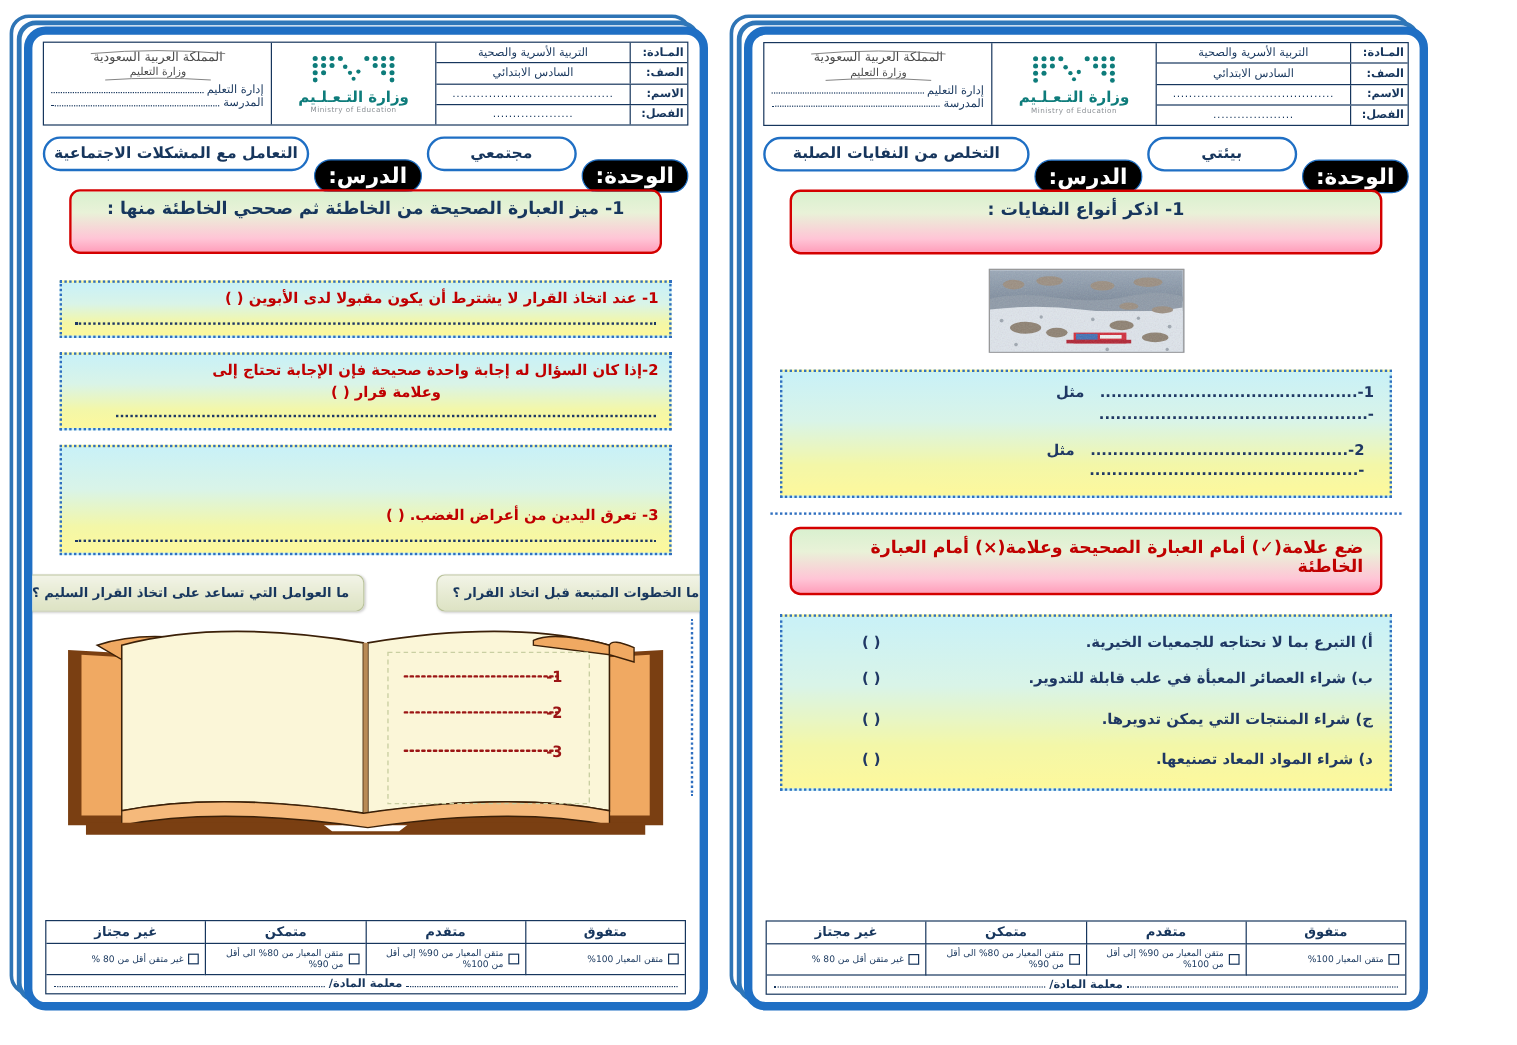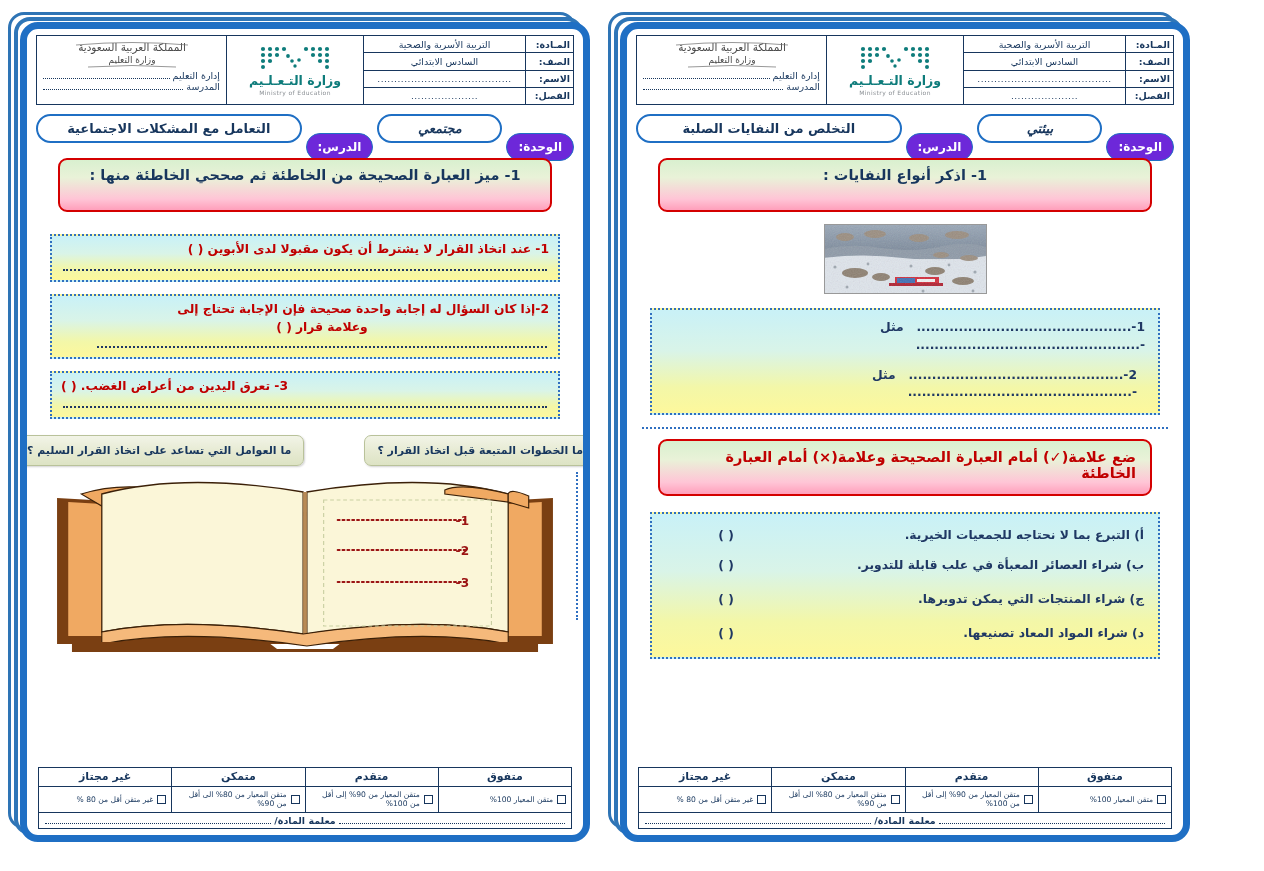--- a/index.html
+++ b/index.html
@@ -118,41 +118,41 @@
   }
 
   
   .ul-row {
     display: flex; align-items: center;
     gap: 4px;
     margin-top: 7px;
     height: 33px;
   }
   .pill-label {
-    background: #6d28d9;
+    background: #000000;
     color: #ffffff;
     border-radius: 14px;
     padding: 4px 11px;
-    font-size: 12px; font-weight: bold;
+    font-size: 18px; font-weight: bold;
     white-space: nowrap;
     display: flex; align-items: center;
     height: 28px;
     border: 1px solid #1f6fc4;
     margin-top: 37px;
   }
   .pill-value {
     border: 2px solid #1f6fc4;
     border-radius: 15px;
     color: #17365d;
     font-size: 13px; font-weight: bold;
     display: flex; align-items: center; justify-content: center;
     height: 29px;
     background: #ffffff;
   }
-  .pill-unit-val { width: 125px; font-style: italic; }
+  .pill-unit-val { width: 125px; }
   .pill-lesson-val { flex: 1; }
 
   
   .banner {
     margin: 13px 22px 0 22px;
     border: 2px solid #d40000;
     border-radius: 9px;
     background: linear-gradient(to bottom, #d9f0cf 0%, #e9f2d8 35%, #ffc5d6 78%, #ff9fbb 100%);
     min-height: 54px;
     display: flex; align-items: flex-start; justify-content: center;
@@ -167,21 +167,21 @@
     border: 2px dotted #2f6fc0;
     background: linear-gradient(to bottom, #c9f1f7 0%, #d9f4e8 40%, #f3f7a8 75%, #fdf89c 100%);
     margin: 11px 14px 0 14px;
     padding: 5px 9px 7px 9px;
   }
   .qline {
     font-size: 12.3px; font-weight: bold; color: #c00000;
     line-height: 1.45;
     text-align: right;
   }
-  .qline.center { text-align: left; }
+  .qline.center { text-align: right; margin-top: 44px; }
   .dotfill {
     border-bottom: 2.5px dotted #1f3864;
     height: 3px;
     margin: 9px 2px 2px 2px;
   }
 
   .qbox-blue .qline { color: #1f3864; }
 
   
   .btn-row {

